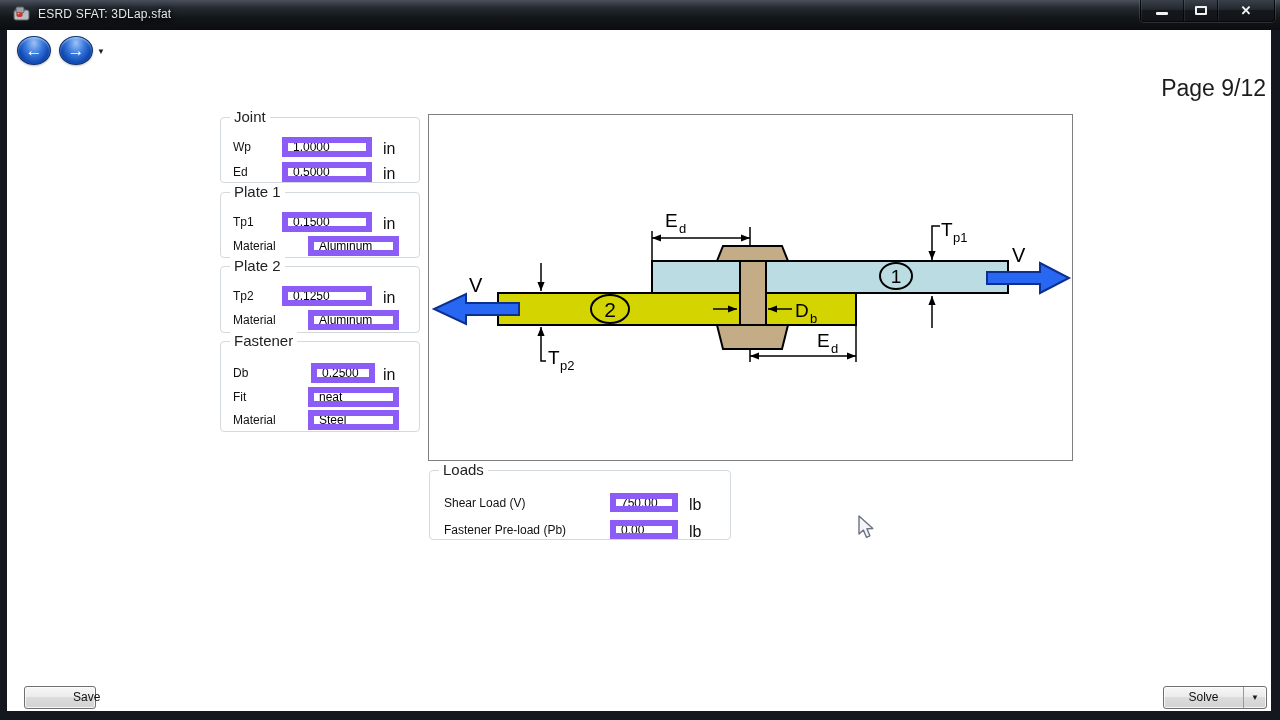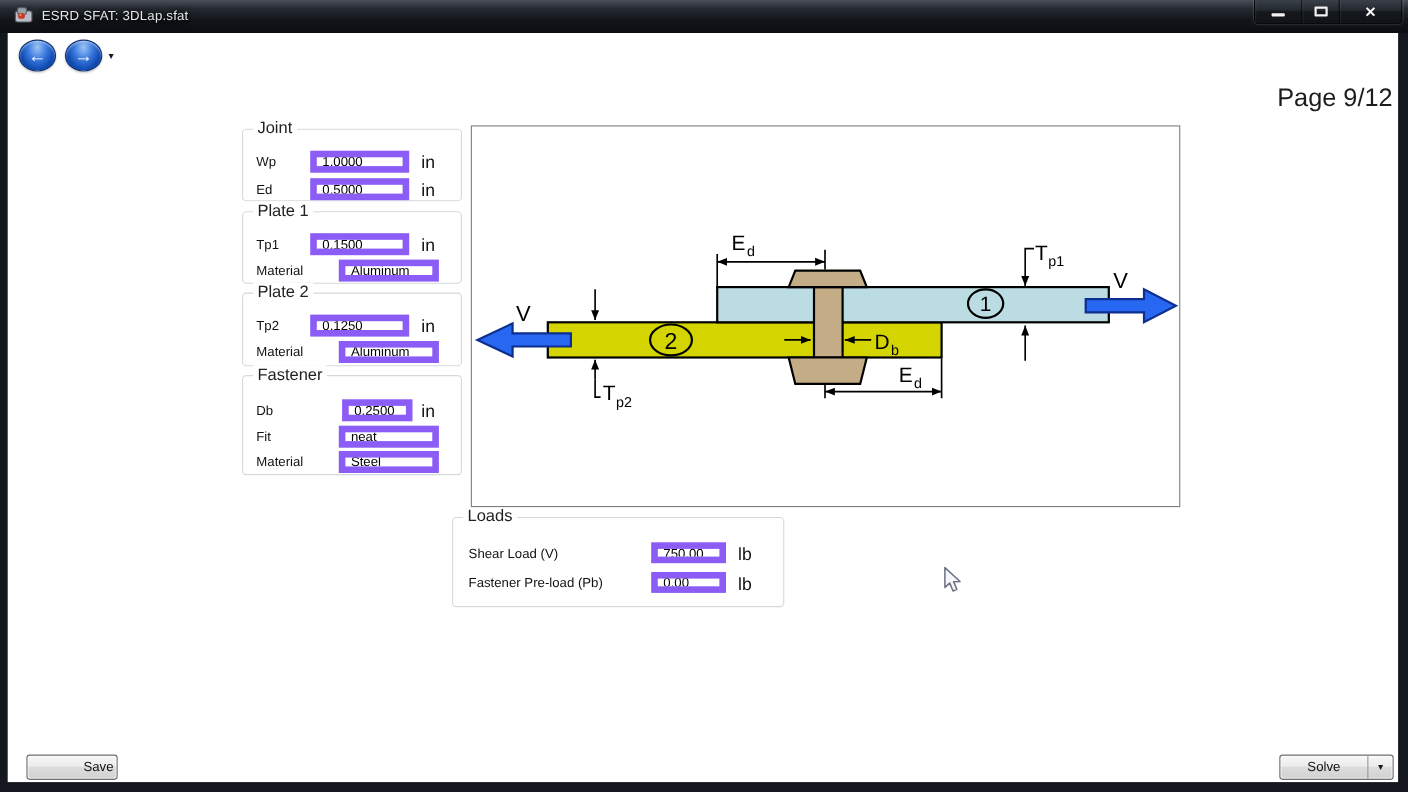--- a/index.html
+++ b/index.html
@@ -131,21 +131,21 @@
     <span class="gtitle">Fastener</span>
     <span class="flabel" style="left:12px; top:24px;">Db</span>
     <input class="finput" style="left: 90px; top: 21px; width: 64px;" value="0.2500">
     <span class="funit" style="left:162px; top:24px;">in</span>
     <span class="flabel" style="left:12px; top:48px;">Fit</span>
     <input class="finput" style="left: 87px; top: 45px; width: 91px;" value="neat">
     <span class="flabel" style="left:12px; top:71px;">Material</span>
     <input class="finput" style="left: 87px; top: 68px; width: 91px;" value="Steel">
   </div>
 
-  <div class="group" style="left:404px; top:440px; width:302px; height:82px;">
+  <div class="group" style="left:422px; top:440px; width:302px; height:70px;">
     <span class="gtitle">Loads</span>
     <span class="flabel" style="left:14px; top:25px;">Shear Load (V)</span>
     <input class="finput" style="left: 180px; top: 22px; width: 68px; height: 19px;" value="750.00">
     <span class="funit" style="left:259px; top:25px;">lb</span>
     <span class="flabel" style="left:14px; top:52px;">Fastener Pre-load (Pb)</span>
     <input class="finput" style="left: 180px; top: 49px; width: 68px; height: 19px;" value="0.00">
     <span class="funit" style="left:259px; top:52px;">lb</span>
   </div>
 
   <div class="diagram">
@@ -196,21 +196,21 @@
       <text class="dtext" x="381" y="208" font-size="13">b</text>
 
       <line x1="321" y1="234" x2="321" y2="247" stroke="#000" stroke-width="1.5"></line>
       <line x1="427" y1="211" x2="427" y2="247" stroke="#000" stroke-width="1.5"></line>
       <line x1="321" y1="241" x2="427" y2="241" stroke="#000" stroke-width="1.5" marker-start="url(#arr)" marker-end="url(#arr)"></line>
       <text class="dtext" x="388" y="232" font-size="19">E</text>
       <text class="dtext" x="402" y="238" font-size="13">d</text>
     </svg>
   </div>
 
-  <div class="btn" style="left:17px; top:656px; width:83px;padding-left:48px;">Save</div>
+  <div class="btn" style="left:17px; top:656px; width:72px;padding-left:48px;">Save</div>
   <div class="btn" style="left:106px; top:656px; width:78px;margin-top:35px;">Results</div>
   <div class="splitbtn" style="left:1156px; top:656px;">
     <div class="main">Solve</div>
     <div class="arrow"><span>▼</span></div>
   </div>
 
   <svg class="cursor" width="22" height="26" viewBox="0 0 22 26">
     <path d="M4,1 L4,19 L8.4,15.1 L11.4,22.3 L14.9,20.8 L11.9,13.8 L17.8,13.6 Z" fill="#f2f4f8" fill-opacity="0.85" stroke="#6b7283" stroke-width="1.4" stroke-linejoin="round"></path>
   </svg>
 

